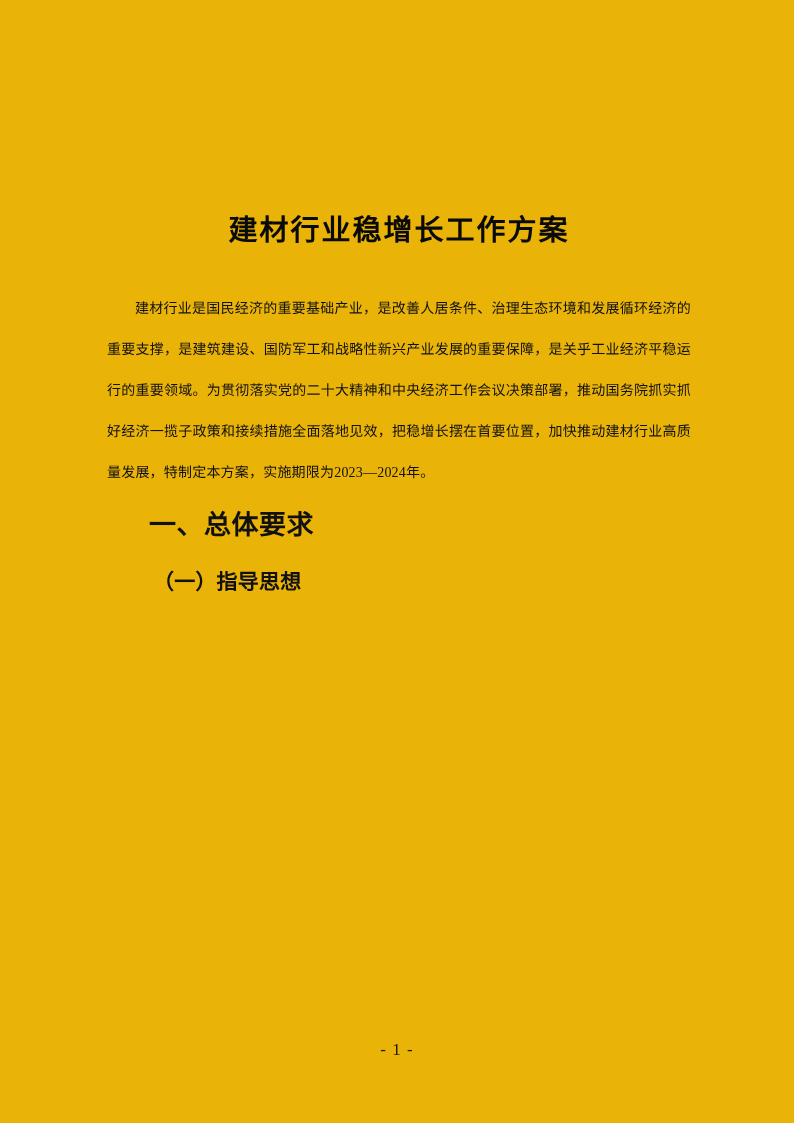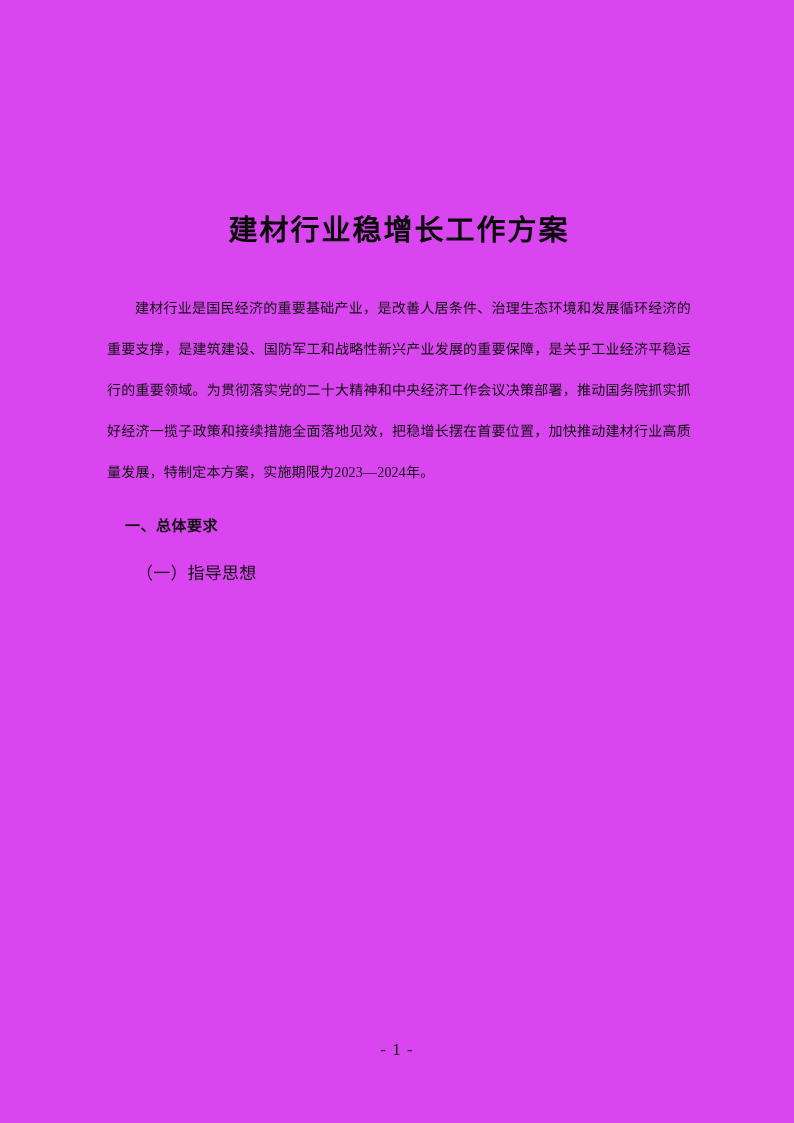--- a/index.html
+++ b/index.html
@@ -15,21 +15,21 @@
     position: relative;
     overflow: hidden;
   }
 
   .page {
     width: 794px;
     height: 1123px;
     box-sizing: border-box;
     padding: 0;
     position: relative;
-    background: #d946ef;
+    background: #eab308;
   }
 
   .content {
     position: absolute;
     left: 95px;
     top: 0;
     width: 608px;
   }
 
   .doc-title {
@@ -54,34 +54,34 @@
     color: #111111;
     letter-spacing: 0.2px;
   }
 
   p.first-para {
     margin-top: 40px;
   }
 
   h2.heading-1 {
     margin: 0;
-    font-size: 15px;
+    font-size: 27px;
     line-height: 41px;
     font-weight: bold;
     text-indent: 2em;
     color: #111111;
     letter-spacing: 0.5px;
     font-family: "Liberation Sans", "DejaVu Sans", sans-serif;
   }
 
   h3.heading-2 {
-    margin: 7px;
-    font-size: 17px;
+    margin: 16px;
+    font-size: 21px;
     line-height: 41px;
-    font-weight: normal;
+    font-weight: bold;
     text-indent: 2em;
     color: #111111;
     letter-spacing: 0.2px;
   }
 
   .page-number {
     position: absolute;
     left: 0;
     right: 0;
     top: 1040px;

